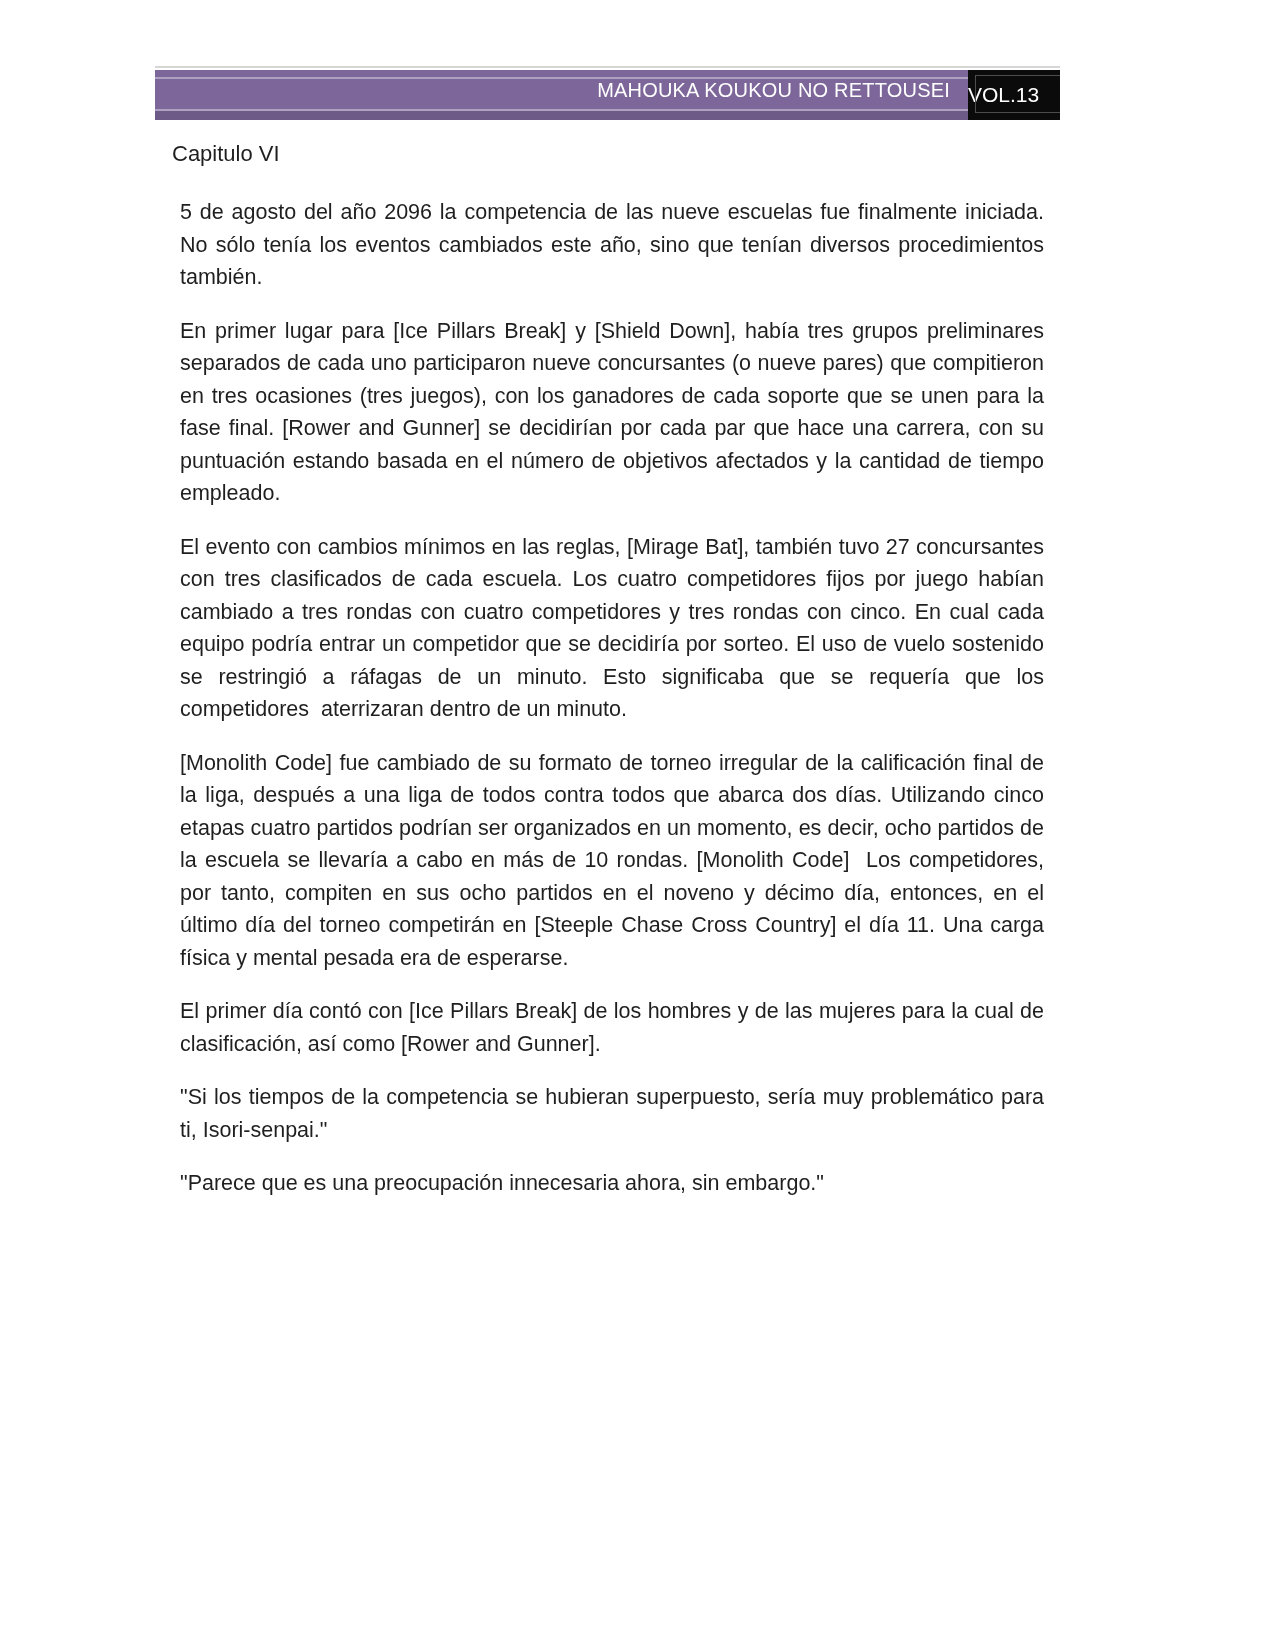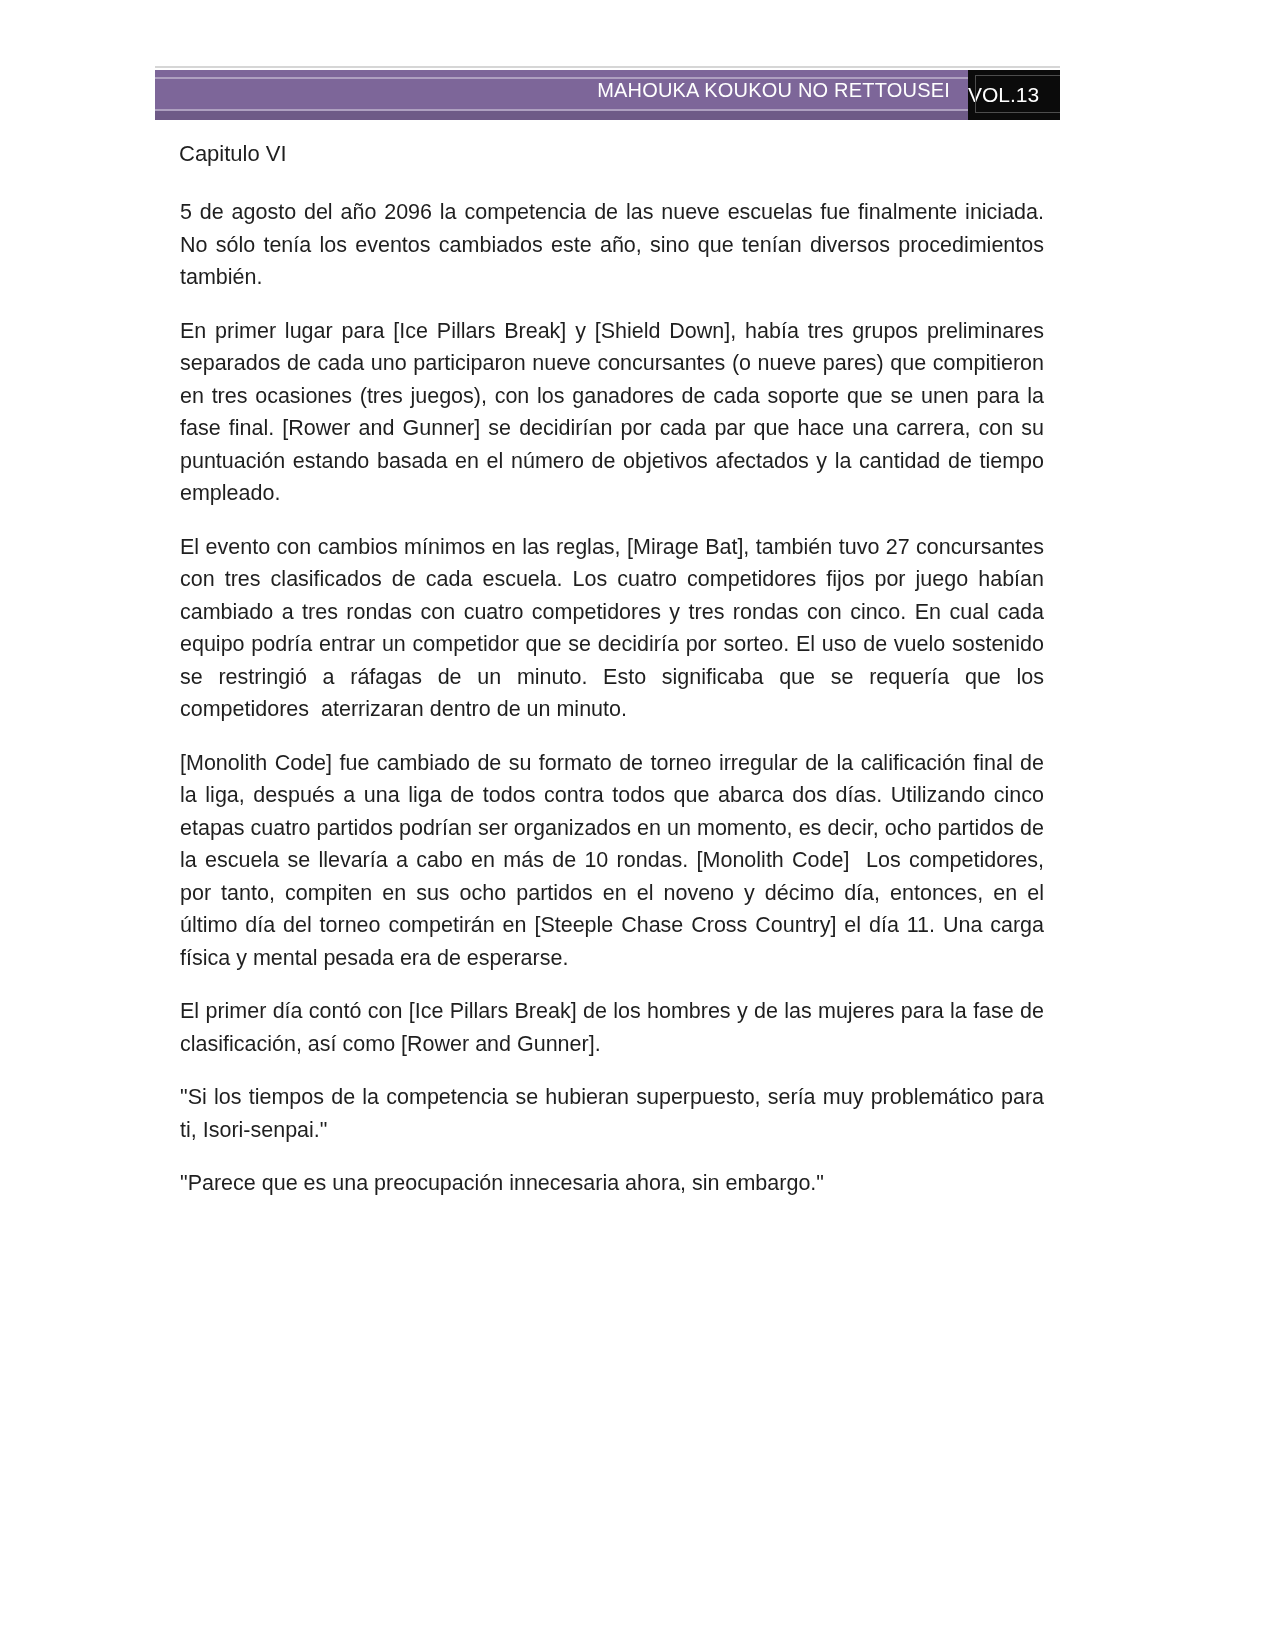--- a/index.html
+++ b/index.html
@@ -85,21 +85,21 @@
   .content {
     position: absolute;
     left: 168px;
     top: 141px;
     width: 876px;
     color: #1f1f1f;
   }
   .chapter-title {
     font-size: 22px;
     font-weight: normal;
-    margin: 0 0 29px 11px;
+    margin: 0 0 29px 4px;
   }
   .content p {
     font-size: 21.5px;
     line-height: 32.5px;
     text-align: justify;
     margin: 0 0 21px 12px;
     white-space: pre-wrap;
   }
 </style>
 </head>
@@ -121,18 +121,18 @@
     </div>
   </div>
 
   <div class="content">
     <h1 class="chapter-title">Capitulo VI</h1>
 
     <p>5 de agosto del año 2096 la competencia de las nueve escuelas fue finalmente iniciada. No sólo tenía los eventos cambiados este año, sino que tenían diversos procedimientos  también.</p>
     <p>En primer lugar para [Ice Pillars Break] y [Shield Down], había tres grupos preliminares separados de cada uno participaron nueve concursantes (o nueve pares) que compitieron en tres ocasiones (tres juegos), con los ganadores de cada soporte que se unen para la fase final. [Rower and Gunner] se decidirían por cada par que hace una carrera, con su puntuación estando basada en el número de objetivos afectados y la cantidad de tiempo empleado.</p>
     <p>El evento con cambios mínimos en las reglas, [Mirage Bat], también tuvo 27 concursantes con tres clasificados de cada escuela. Los cuatro competidores fijos por juego habían cambiado a tres rondas con cuatro competidores y tres rondas con cinco. En cual cada equipo podría entrar un competidor que se decidiría por sorteo. El uso de vuelo sostenido se restringió a ráfagas de un minuto. Esto significaba que se requería que los competidores  aterrizaran dentro de un minuto.</p>
     <p>[Monolith Code] fue cambiado de su formato de torneo irregular de la calificación final de la liga, después a una liga de todos contra todos que abarca dos días. Utilizando cinco etapas cuatro partidos podrían ser organizados en un momento, es decir, ocho partidos de la escuela se llevaría a cabo en más de 10 rondas. [Monolith Code]  Los competidores, por tanto, compiten en sus ocho partidos en el noveno y décimo día, entonces, en el último día del torneo competirán en [Steeple Chase Cross Country] el día 11. Una carga física y mental pesada era de esperarse.</p>
-    <p>El primer día contó con [Ice Pillars Break] de los hombres y de las mujeres para la fase de clasificación, así como [Rower and Gunner].</p>
+    <p>El primer día contó con [Ice Pillars Break] de los hombres y de las mujeres para la cual de clasificación, así como [Rower and Gunner].</p>
     <p>"Si los tiempos de la competencia se hubieran superpuesto, sería muy problemático para ti, Isori-senpai."</p>
     <p>"Parece que es una preocupación innecesaria ahora, sin embargo."</p>
   </div>
 
 </div>
 
 </body></html>

